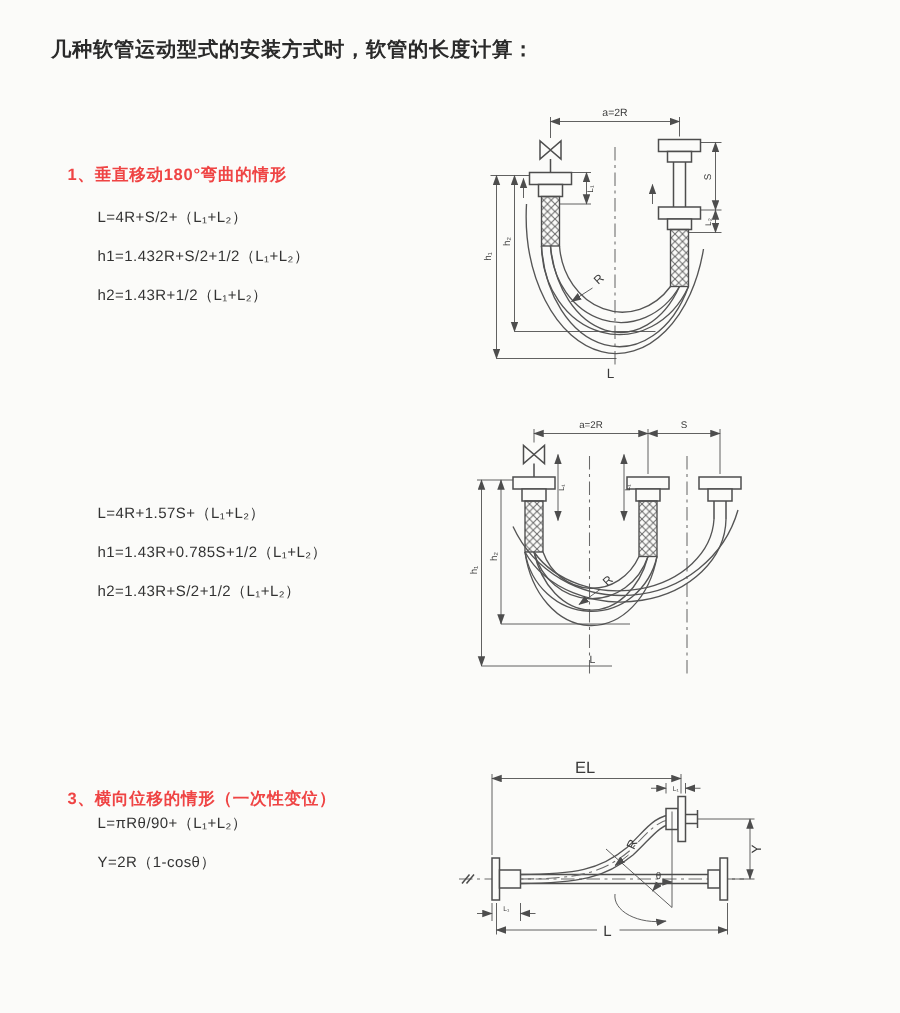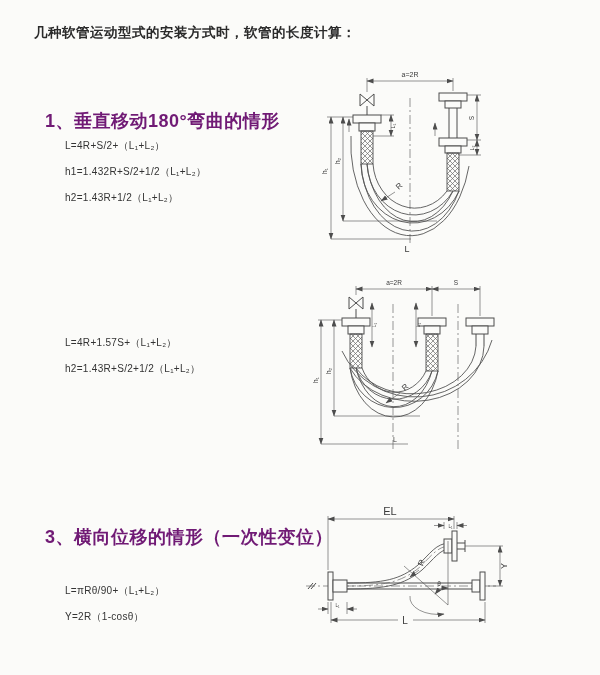--- a/index.html
+++ b/index.html
@@ -10,29 +10,29 @@
     color:#2b2b2b;
     position:relative;
     overflow:hidden;
   }
   .canvas{position:absolute;left:0;top:0;width:600px;height:487px;}
   .doc-title{
     position:absolute;left:34px;top:24px;
     font-size:13.5px;letter-spacing:.5px;font-weight:600;color:#2a2a2a;
   }
   .heading{
-    position:absolute;font-size:18px;font-weight:600;color:#701a75;letter-spacing:.5px;
+    position:absolute;font-size:11px;font-weight:600;color:#ef4444;letter-spacing:.5px;
   }
   .h1pos{left:45px;top:109px;}
   .h2pos{left:45px;top:309px;}
   .h3pos{left:45px;top:525px;}
   .formulas{position:absolute;font-size:10px;color:#333;}
   .f1pos{left:65px;top:139px;}
   .f2pos{left:65px;top:336px;}
-  .f3pos{left:65px;top:584px;}
+  .f3pos{left:65px;top:543px;}
   .formula{height:26px;line-height:14px;letter-spacing:.3px;white-space:pre;}
   svg{position:absolute;overflow:visible;}
   .d1pos{left:315px;top:66px;}
   .d2pos{left:308px;top:276px;}
   .d3pos{left:298px;top:496px;}
   svg text{fill:#3a3a3a;font-family:"Liberation Sans","DejaVu Sans",sans-serif;}
   .ln{stroke:#4d4d4d;stroke-width:1;fill:none;}
   .hose{stroke:#555;stroke-width:.9;fill:none;}
   .dim{stroke:#4f4f4f;stroke-width:.6;fill:none;}
   .cl{stroke:#6a6a6a;stroke-width:.7;fill:none;stroke-dasharray:9 3 2 3;}
@@ -121,20 +121,21 @@
     </g>
     <g>
       <path class="dim" d="M80,126 L66,135" marker-end="url(#a1)"></path>
       <text x="86" y="122" font-size="8" text-anchor="middle" transform="rotate(-42 86 122)">R</text>
     </g>
     <text x="92" y="186" font-size="9" text-anchor="middle">L</text>
   </svg>
 
   <div class="formulas f2pos">
     <div class="formula">L=4R+1.57S+（L₁+L₂）</div>
+    <div class="formula">h1=1.43R+0.785S+1/2（L₁+L₂）</div>
     <div class="formula">h2=1.43R+S/2+1/2（L₁+L₂）</div>
   </div>
 
   <svg class="d2pos" width="292" height="190" viewBox="0 0 292 190">
     <defs>
       <marker id="a2" markerWidth="8" markerHeight="8" refX="6.5" refY="2.5" orient="auto-start-reverse" markerUnits="userSpaceOnUse">
         <path d="M0,0 L7,2.5 L0,5 Z" fill="#4d4d4d"></path>
       </marker>
       <pattern id="hx2" width="5" height="5" patternUnits="userSpaceOnUse">
         <path d="M0,0 L5,5 M5,0 L0,5" stroke="#6b6b6b" stroke-width=".7"></path>

